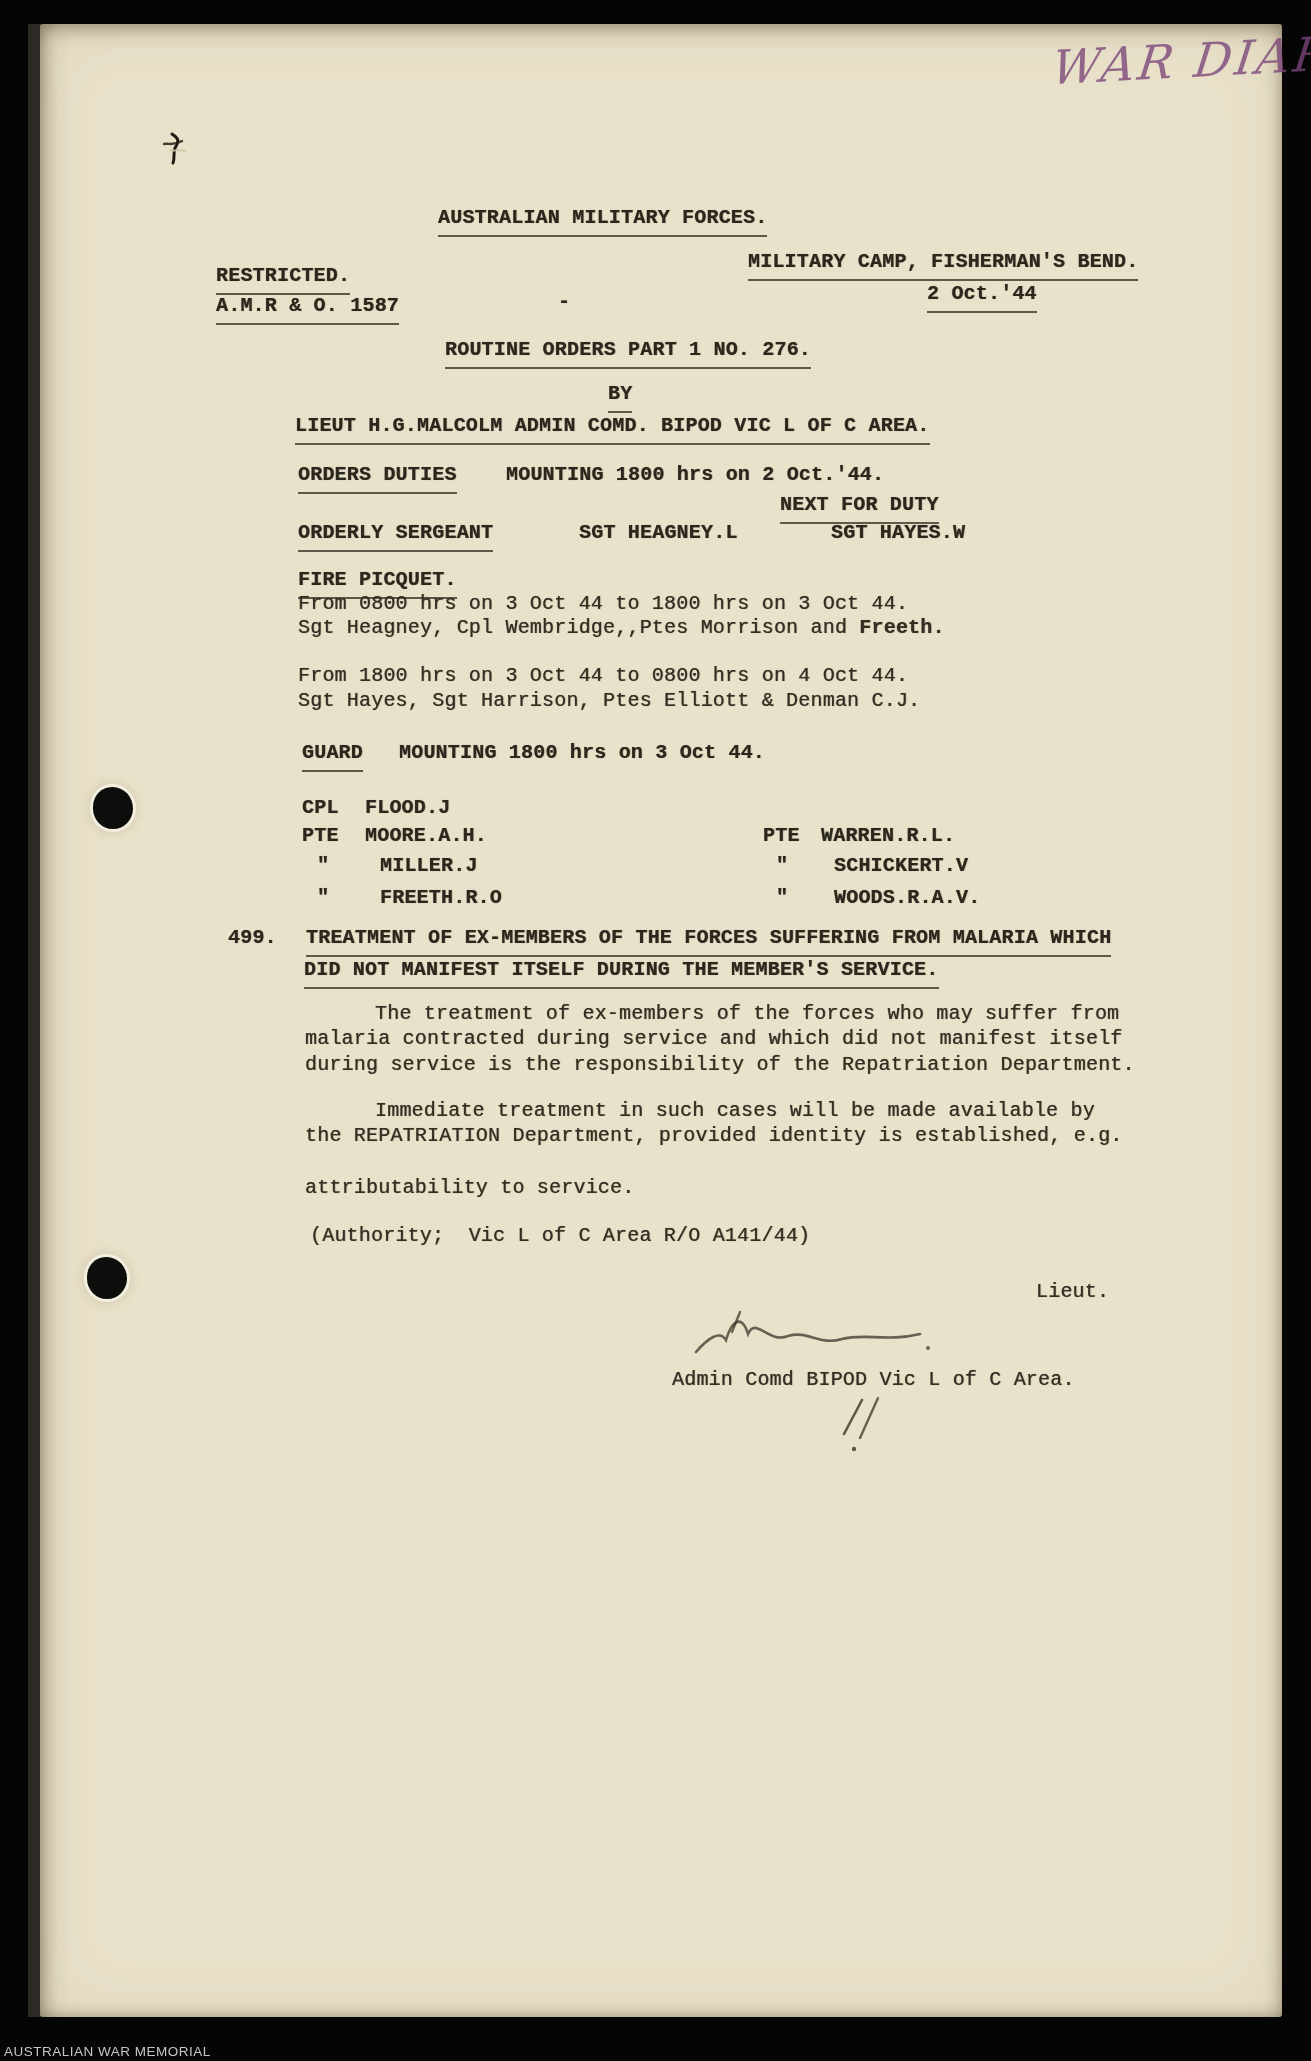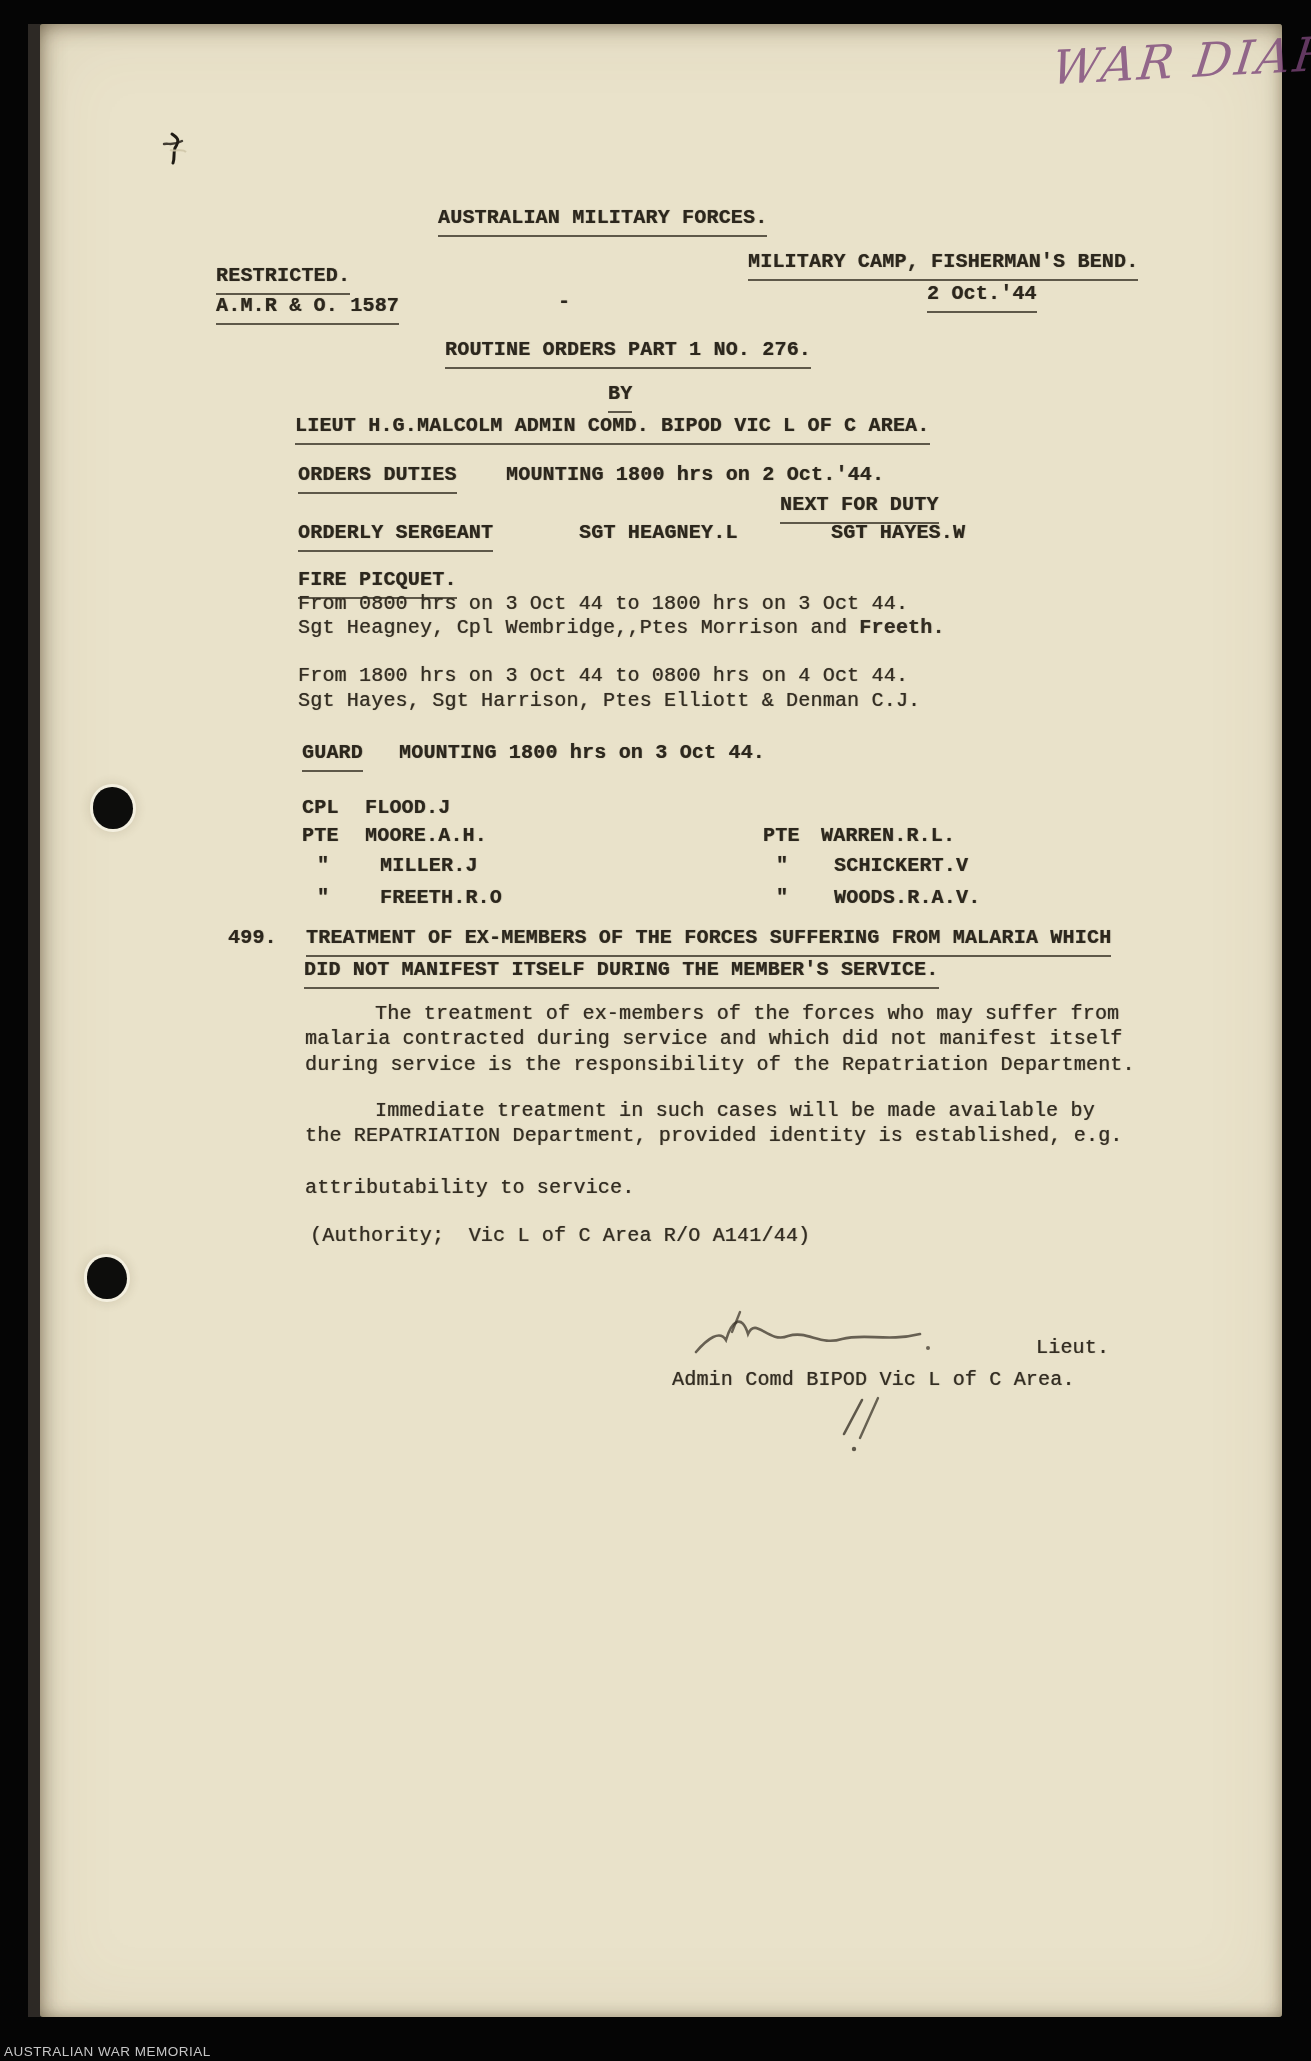--- a/index.html
+++ b/index.html
@@ -136,21 +136,21 @@
   <div class="t" style="left:305px; top:1124px;font-family:Liberation Mono, monospace;">the REPATRIATION Department, provided identity is established, e.g.</div>
   <div class="t" style="left:305px; top:1176px;">attributability to service.</div>
 
   <div class="t" style="left:310px; top:1224px;">(Authority;  Vic L of C Area R/O A141/44)</div>
 
   <svg class="svg-mark" style="left:688px; top:1306px;" width="250" height="60" viewBox="0 0 250 60">
     <path d="M8 46 C20 32 32 24 38 34 C44 14 54 8 60 28 C68 10 80 38 100 30 C120 24 132 40 154 33 C176 27 200 36 232 28" stroke="#342e24" stroke-width="2.6" fill="none" stroke-linecap="round" opacity="0.72"></path>
     <path d="M52 6 L44 26" stroke="#342e24" stroke-width="2.4" fill="none" stroke-linecap="round" opacity="0.7"></path>
     <circle cx="240" cy="42" r="2" fill="#342e24" opacity="0.7"></circle>
   </svg>
-  <div class="t" style="left:1036px; top:1336px;">Lieut.</div>
+  <div class="t" style="left:1036px; top:1280px;">Lieut.</div>
   <div class="t" style="left:672px; top:1368px;">Admin Comd BIPOD Vic L of C Area.</div>
 
   <svg class="svg-mark" style="left:832px; top:1396px;" width="70" height="60" viewBox="0 0 70 60">
     <path d="M30 4 L12 38" stroke="#3b3529" stroke-width="2.6" fill="none" stroke-linecap="round" opacity="0.8"></path>
     <path d="M46 2 L28 42" stroke="#3b3529" stroke-width="2.4" fill="none" stroke-linecap="round" opacity="0.75"></path>
     <circle cx="22" cy="53" r="2.2" fill="#3b3529" opacity="0.8"></circle>
   </svg>
 
   <div class="footer-text" style="left:4px; top:2044px; font-size:13.5px; color:#c6c6c6; letter-spacing:0.5px;">AUSTRALIAN WAR MEMORIAL</div>
   <div class="footer-text" style="right:6px; top:2046px; font-size:17px; color:#8f8f8f; letter-spacing:0.5px;margin-top:28px;">AWM2022.5.1615</div>

